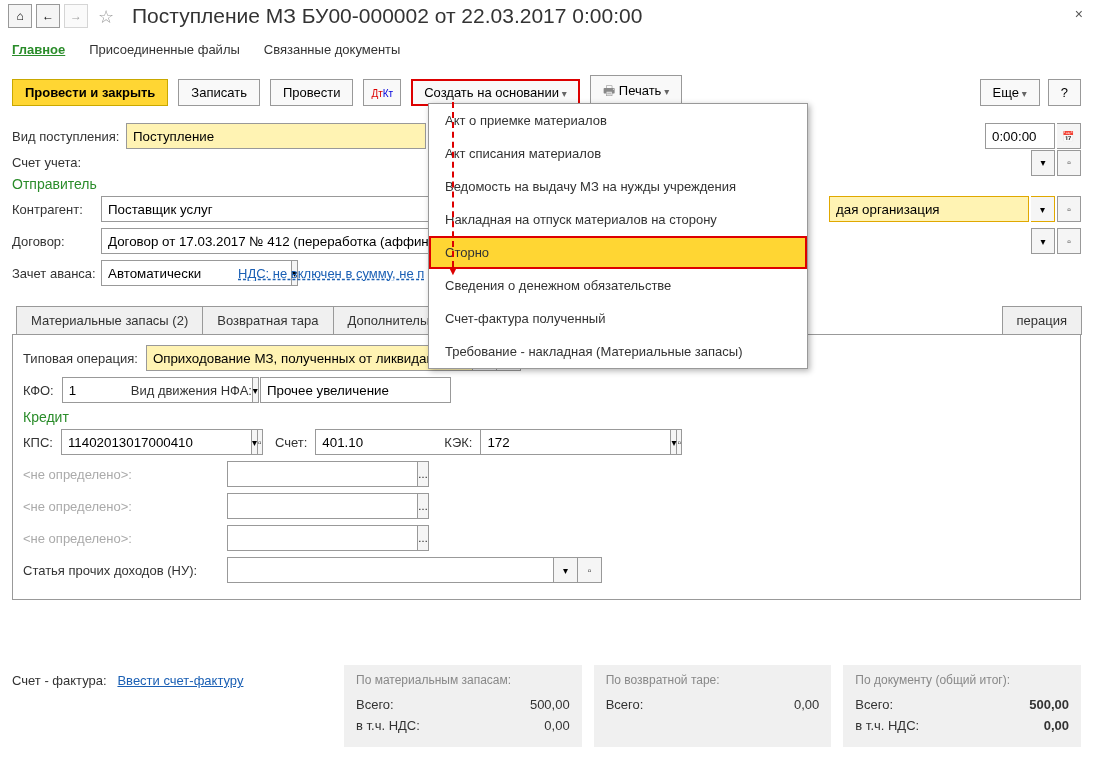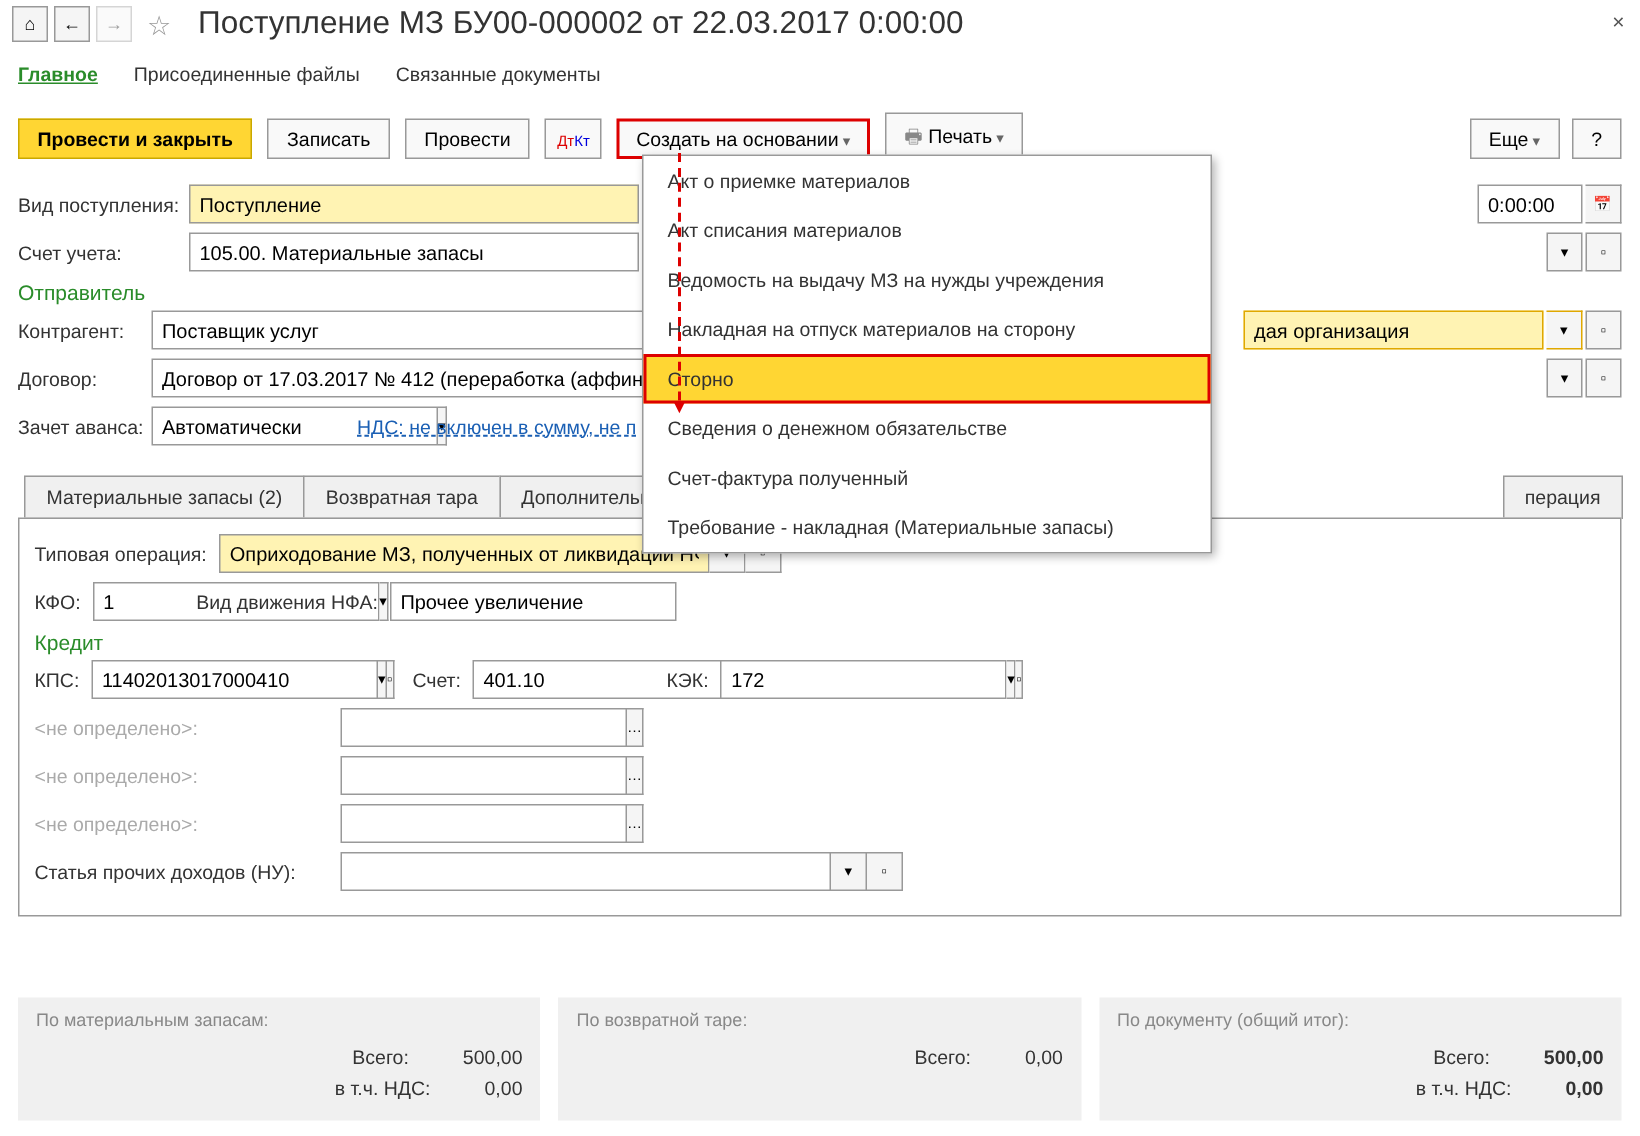--- a/index.html
+++ b/index.html
@@ -38,21 +38,21 @@
 .dropdown-menu { position: absolute; left: 428px; top: 103px; width: 380px; background: #fff; border: 1px solid #999; box-shadow: 2px 2px 6px rgba(0,0,0,0.3); z-index: 100; }
 .menu-item { padding: 9px 16px; cursor: pointer; }
 .menu-item.highlight { background: #ffd633; }
 .menu-item.boxed { border: 2px solid #d00; padding: 7px 14px; }
 .arrow-line { position: absolute; left: 452px; top: 102px; width: 2px; height: 165px; border-left: 2px dashed #d00; z-index: 101; }
 .arrow-head { position: absolute; left: 446px; top: 262px; color: #d00; font-size: 14px; z-index: 101; }
 .footer { position: absolute; bottom: 0; left: 0; right: 0; display: flex; padding: 10px 12px; gap: 12px; }
 .invoice-section { width: 320px; padding-top: 8px; }
 .summary-box { flex: 1; background: #f0f0f0; padding: 8px 12px; }
 .summary-title { color: #888; font-size: 12px; margin-bottom: 10px; }
-.summary-row { display: flex; justify-content: flex-end; margin: 6px 0; gap: 36px; }
+.summary-row { display: flex; justify-content: space-between; margin: 6px 0; gap: 36px; }
 .placeholder-field { color: #aaa; }
 .right-col { position: absolute; right: 12px; }
 .date-right { display: flex; gap: 2px; }
 </style>
 </head>
 <body>
 
 <div class="header-bar">
   <button class="nav-btn">⌂</button>
   <button class="nav-btn">←</button>
@@ -102,23 +102,20 @@
       <input class="field yellow" value="Поступление" style="">
     </div>
     <div class="right-col date-right">
       <input class="field" style="width: 70px;" value="0:00:00">
       <button class="field-btn">📅</button>
     </div>
   </div>
 
   <div class="form-row">
     <span class="label">Счет учета:</span>
-    <div class="input-group" style="max-width:300px">
-      <input class="field" value="105.00. Материальные запасы" style="">
-    </div>
     <div class="right-col date-right">
       <button class="field-btn" style="border-left:1px solid #999">▾</button>
       <button class="field-btn" style="border-left:1px solid #999">▫</button>
     </div>
   </div>
 
   <div class="section-title">Отправитель</div>
 
   <div class="form-row">
     <span class="label-wide">Контрагент:</span>
@@ -231,20 +228,24 @@
     <span style="min-width:200px">Статья прочих доходов (НУ):</span>
     <div class="input-group" style="width:375px;flex:none">
       <input class="field" style="">
       <button class="field-btn">▾</button>
       <button class="field-btn">▫</button>
     </div>
   </div>
 </div>
 
 <div class="footer">
+  <div class="invoice-section">
+    <span>Счет - фактура:</span>&nbsp;&nbsp;
+    <span class="link">Ввести счет-фактуру</span>
+  </div>
   <div class="summary-box">
     <div class="summary-title">По материальным запасам:</div>
     <div class="summary-row">
         <span>Всего:</span>
         <span>500,00</span>
       </div>
     <div class="summary-row">
         <span>в т.ч. НДС:</span>
         <span>0,00</span>
       </div>

